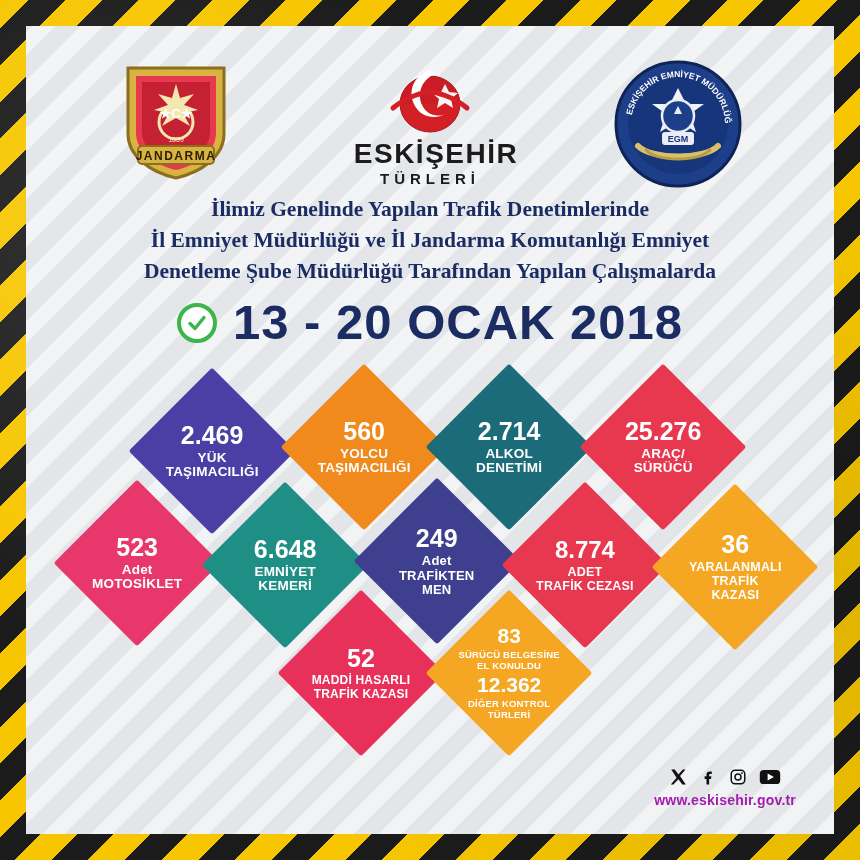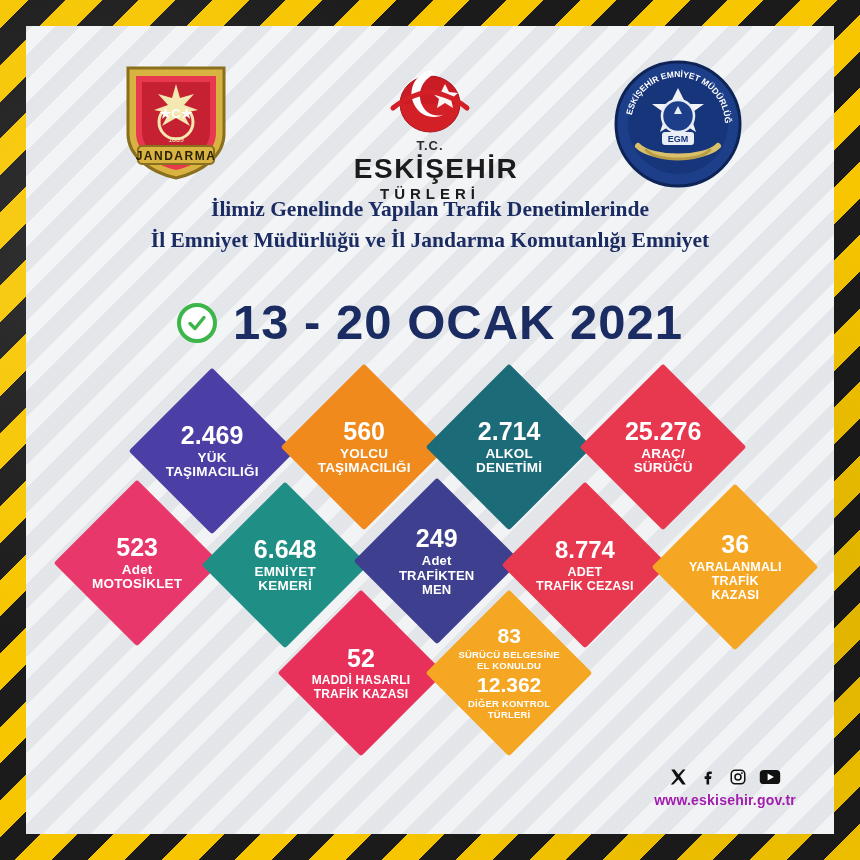--- a/index.html
+++ b/index.html
@@ -275,21 +275,20 @@
           <div class="tc-emblem">
             <svg width="86" height="74" viewBox="0 0 86 74">
               <ellipse cx="43" cy="42" rx="30" ry="28" fill="#d32027"></ellipse>
               <ellipse cx="43" cy="42" rx="30" ry="28" fill="none" stroke="#a7151c" stroke-width="1"></ellipse>
               <path d="M13 42 C13 26 27 14 43 14 C59 14 73 26 73 42" fill="#b8171f" opacity="0.35"></path>
               <path d="M43 8 C26 14 20 30 28 44 C34 55 48 58 58 52 C49 56 39 52 35 43 C30 32 34 18 48 12 Z" fill="#ffffff"></path>
               <path d="M58 22 L62 30 L71 31 L64 37 L66 46 L58 41 L50 46 L52 37 L45 31 L54 30 Z" fill="#ffffff" opacity="0.95"></path>
               <path d="M6 46 C20 34 38 30 43 30 C48 30 66 34 80 46" fill="none" stroke="#d32027" stroke-width="5" stroke-linecap="round"></path>
             </svg>
           </div>
-          <div class="tc-line1">T.C.</div>
           <div class="tc-line2">ESKİŞEHİR</div>
           <div class="tc-line3">TÜRLERİ</div>
         </div>
 
         <div class="logo-egm">
           <svg width="140" height="140" viewBox="0 0 140 140">
             <circle cx="70" cy="70" r="62" fill="#1d3f8a"></circle>
             <circle cx="70" cy="70" r="62" fill="none" stroke="#0e2456" stroke-width="3"></circle>
             <circle cx="70" cy="70" r="50" fill="#17357a"></circle>
             <path id="arcTop" d="M70 18 m-47 52 a47 47 0 0 1 94 0" fill="none"></path>
@@ -303,29 +302,30 @@
             <text x="70" y="88" font-size="9" fill="#17357a" font-family="Liberation Sans, sans-serif" text-anchor="middle" font-weight="bold">EGM</text>
             <path d="M30 92 C44 106 96 106 110 92" fill="none" stroke="#d9c06a" stroke-width="6" stroke-linecap="round"></path>
             <path d="M38 96 C50 108 90 108 102 96" fill="none" stroke="#b79c45" stroke-width="3" stroke-linecap="round"></path>
           </svg>
         </div>
       </div>
 
       <div class="headline">
         <div>İlimiz Genelinde Yapılan Trafik Denetimlerinde</div>
         <div>İl Emniyet Müdürlüğü ve İl Jandarma Komutanlığı Emniyet</div>
+        <div>Denetleme Şube Müdürlüğü Tarafından Yapılan Çalışmalarda</div>
       </div>
 
       <div class="date-row">
         <div class="check-badge">
           <svg width="22" height="22" viewBox="0 0 22 22">
             <path d="M4 11.5 L9 16.5 L18 5.5" fill="none" stroke="#3cb54a" stroke-width="3.4" stroke-linecap="round" stroke-linejoin="round"></path>
           </svg>
         </div>
-        <div class="date-text">13 - 20 OCAK 2021</div>
+        <div class="date-text">13 - 20 OCAK 2018</div>
       </div>
 
       <div class="diamonds">
 
         <div class="diamond" style="left:127px; top:28px; background:#4b3fa6;">
           <div class="inner">
             <span class="d-num">2.469</span>
             <span class="d-label">YÜK<br>TAŞIMACILIĞI</span>
           </div>
         </div>

